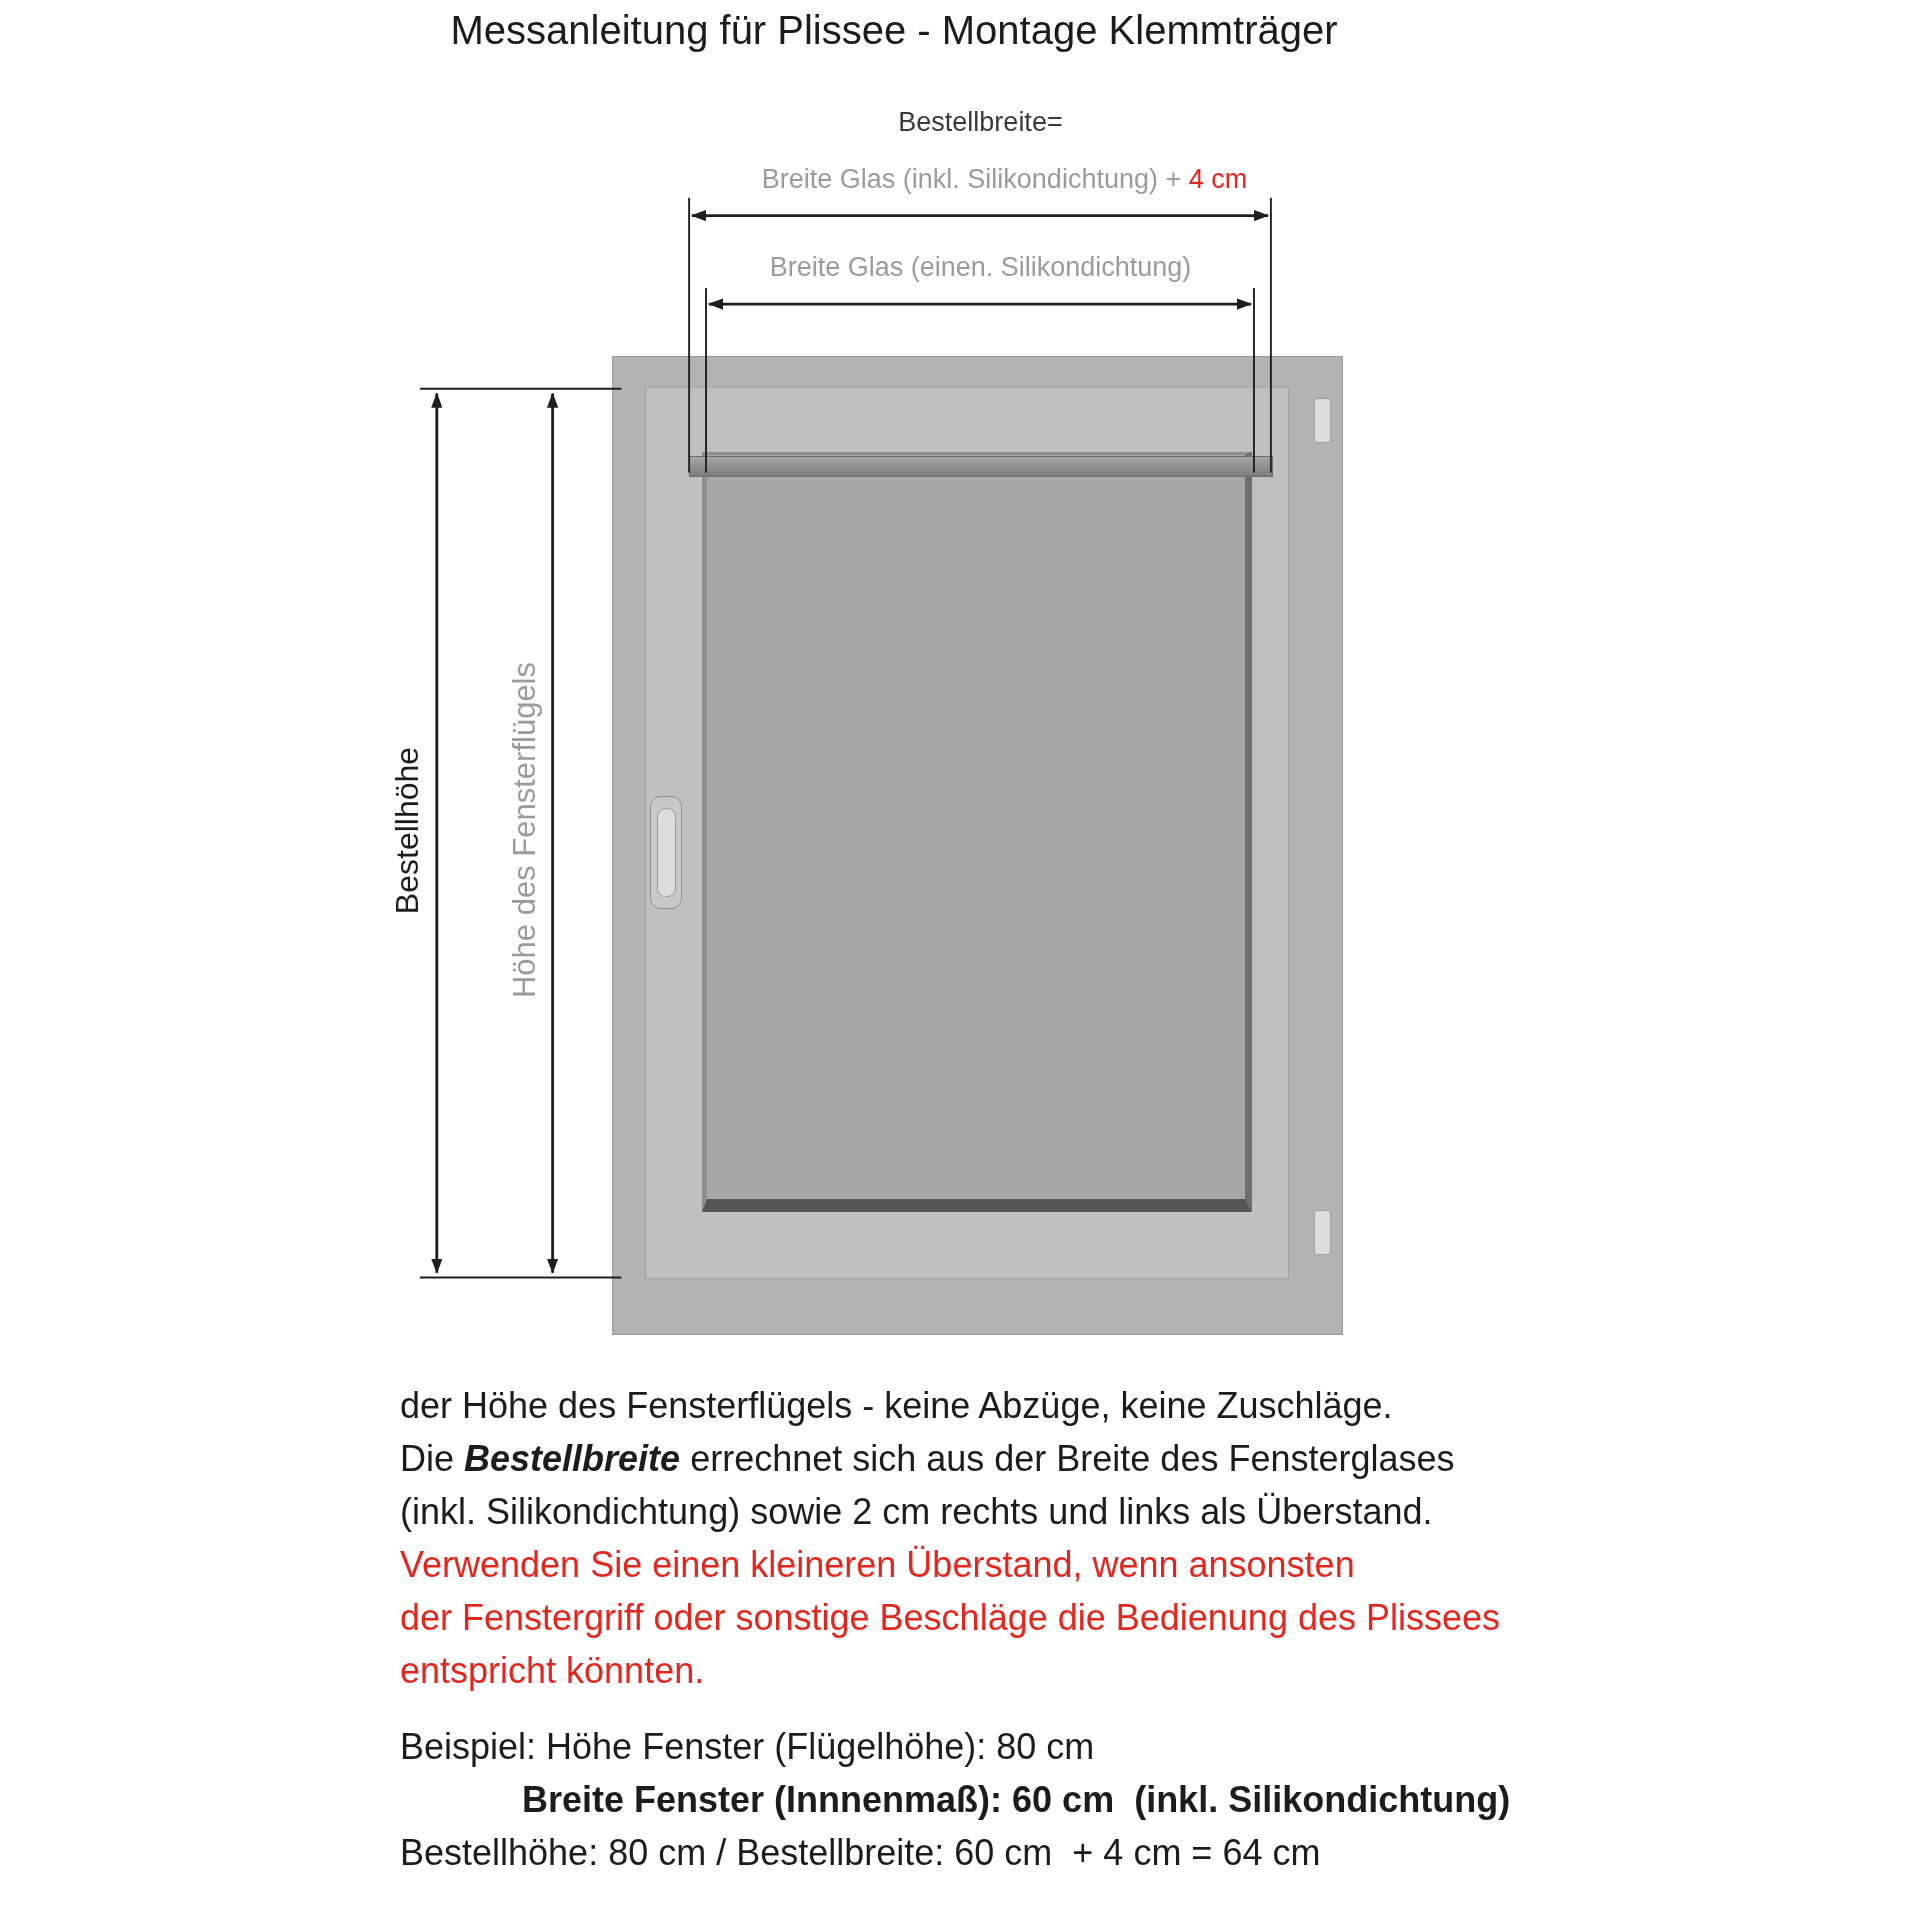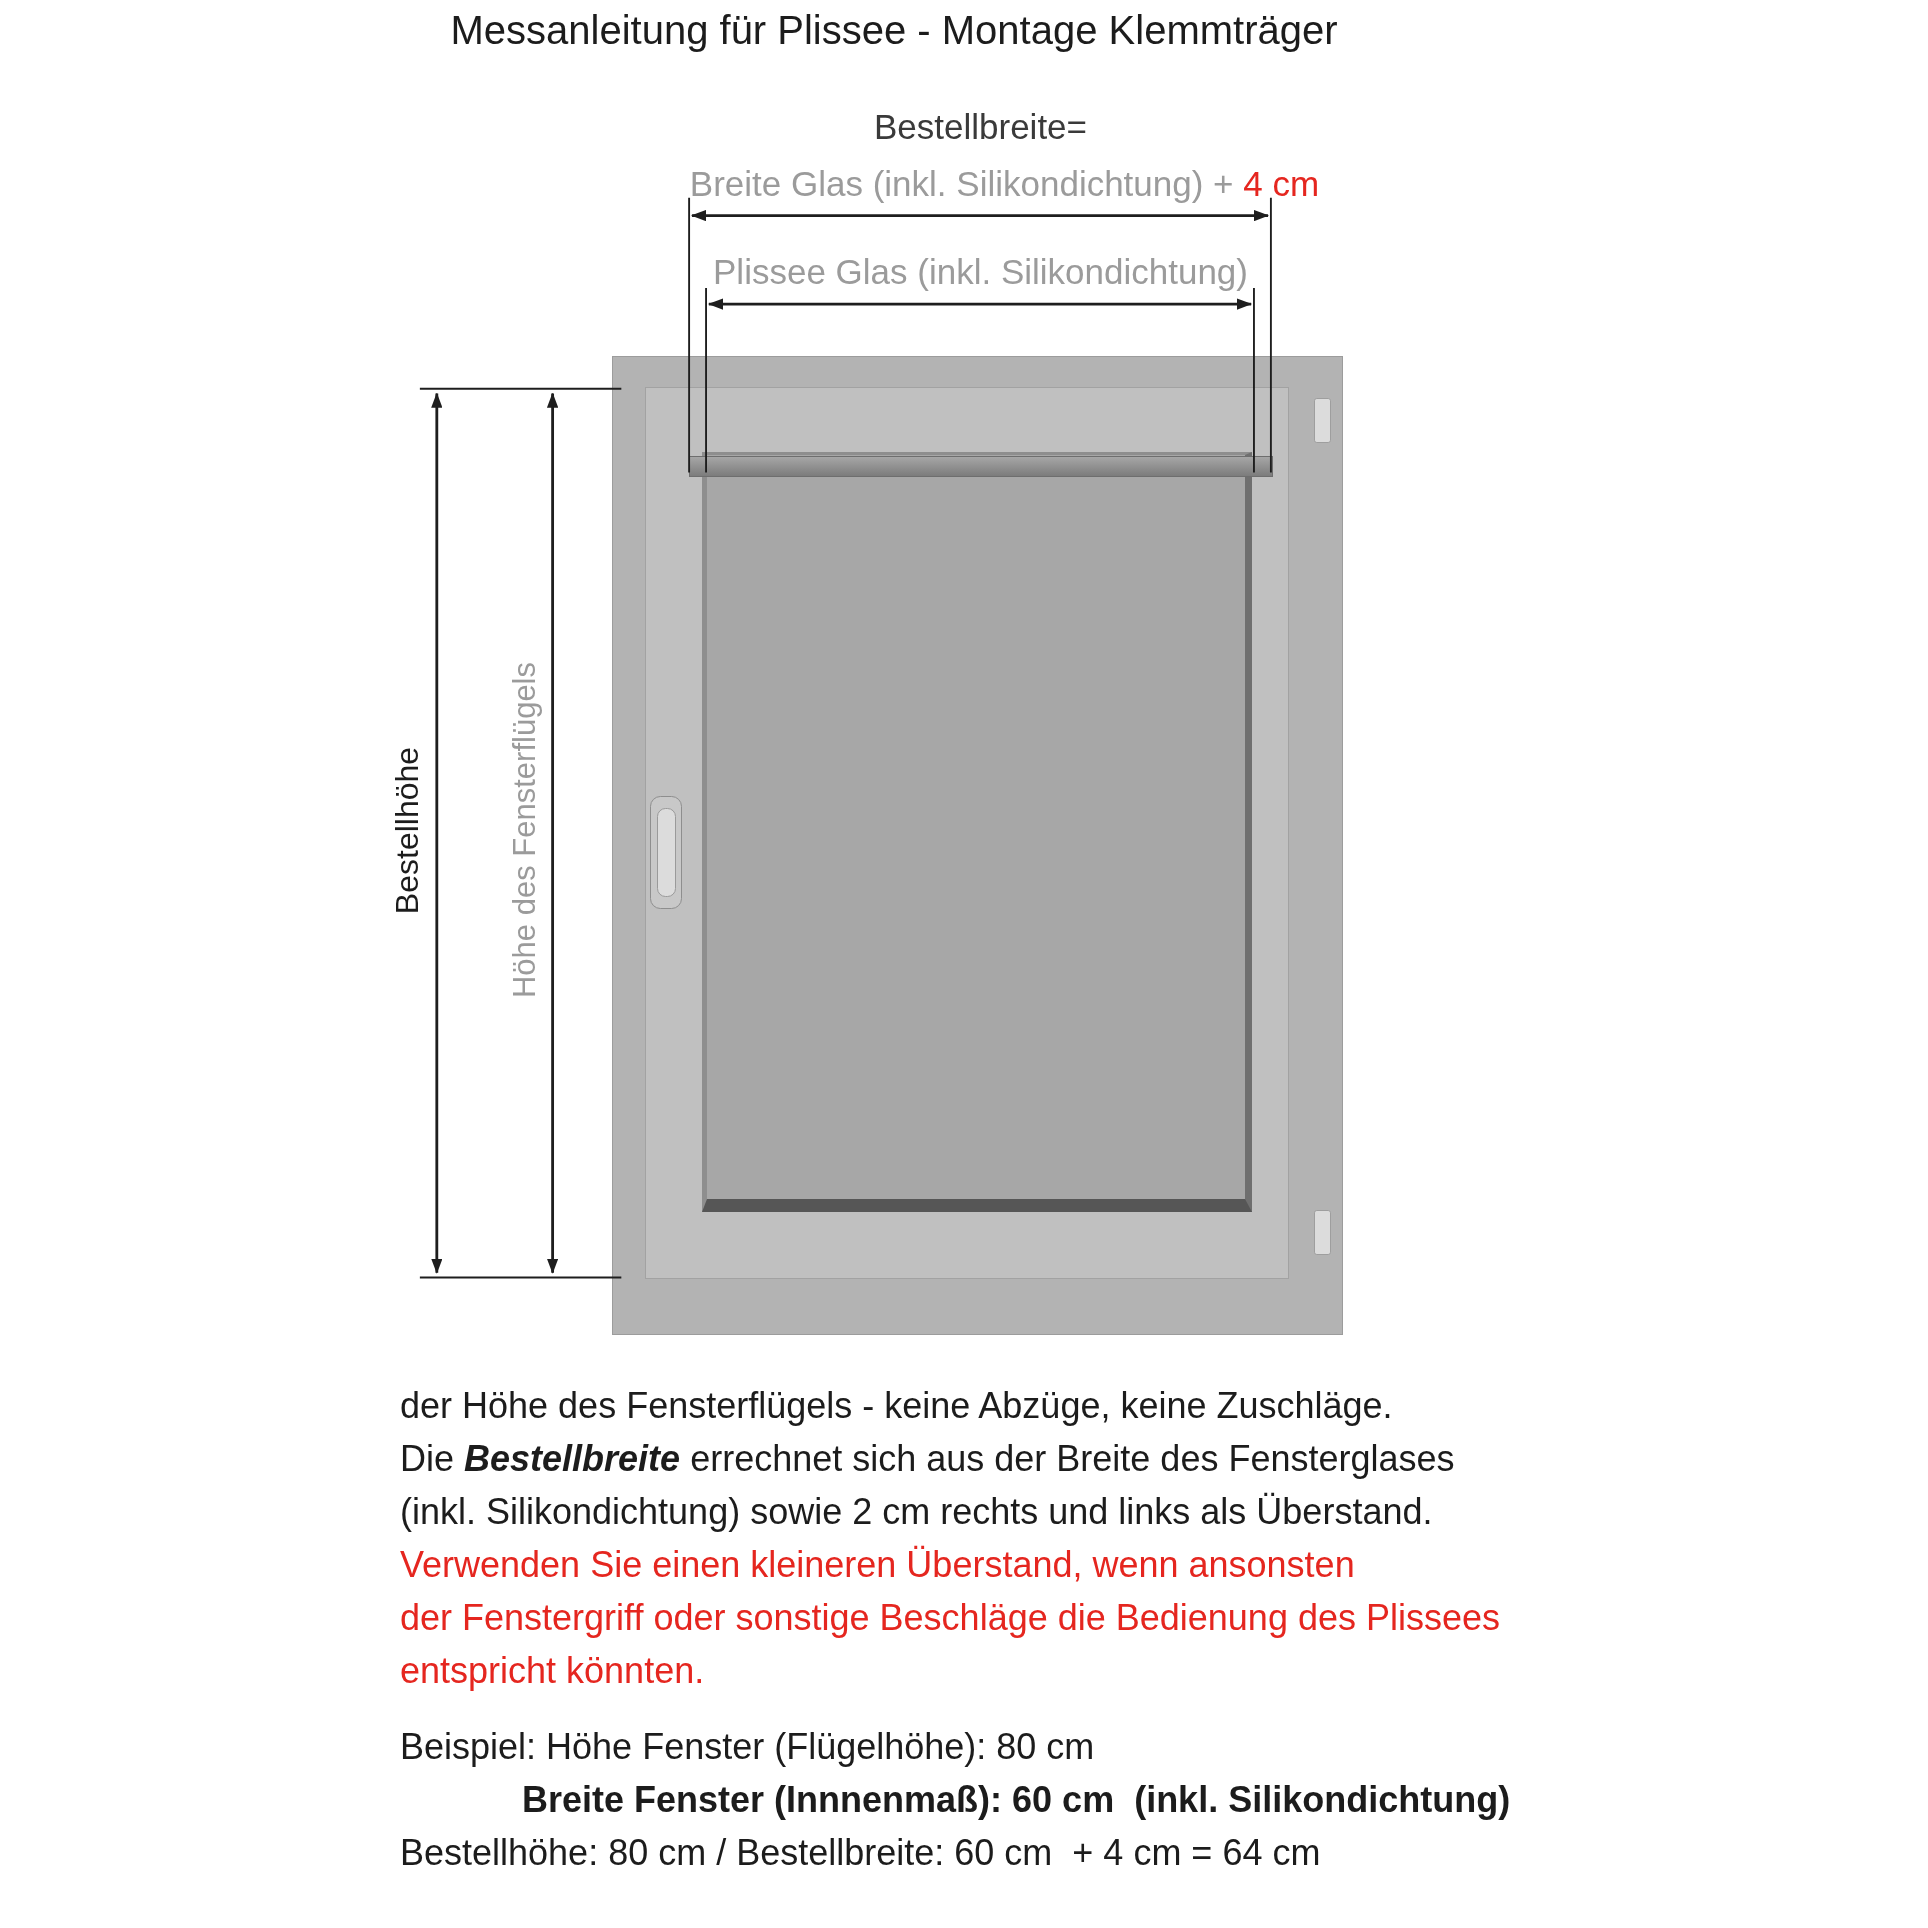--- a/index.html
+++ b/index.html
@@ -4,21 +4,21 @@
 <style>
   html,body { margin:0; padding:0; background:#ffffff; }
   .page {
     position:relative; width:1788px; height:1928px; background:#ffffff;
     font-family:"Liberation Sans", sans-serif; overflow:hidden; color:#1c1c1c;
   }
   .title {
     position:absolute; top:7.5px; left:0; width:100%; text-align:center;
     font-size:40px; color:#1c1c1c;
   }
-  .lbl { position:absolute; text-align:center; font-size:35px; z-index:3; white-space:pre; }
+  .lbl { position:absolute; text-align:center; font-size:27px; z-index:3; white-space:pre; }
   .lbl-orderwidth { top:107px; left:604px; width:753px; color:#3a3a3a; }
   .lbl-glassplus  { top:164px; left:628px; width:753px; color:#9b9b9b; }
   .lbl-glass      { top:252px; left:604px; width:753px; color:#9b9b9b; }
   .red { color:#e5261f; }
 
   
   .win {
     position:absolute; left:612px; top:356px; width:731px; height:979px;
     background:#b3b3b3; border:1.9px solid #9c9c9c; box-sizing:border-box; z-index:1;
   }
@@ -72,21 +72,21 @@
 <body>
 
 <div class="page">
 
   <div class="title">Messanleitung für Plissee - Montage Klemmträger</div>
 
   <div class="lbl lbl-orderwidth">Bestellbreite=</div>
 
   <div class="lbl lbl-glassplus"><span>Breite Glas (inkl. Silikondichtung) + </span><span class="red">4 cm</span></div>
 
-  <div class="lbl lbl-glass">Plissee Glas (inkl. Silikondichtung)</div>
+  <div class="lbl lbl-glass">Breite Glas (einen. Silikondichtung)</div>
 
   <div class="win">
     <div class="sash">
       <div class="glass"></div>
     </div>
     <div class="hinge hinge-top"></div>
     <div class="hinge hinge-bot"></div>
   </div>
   <div class="rail"></div>
   <div class="handle-base">

